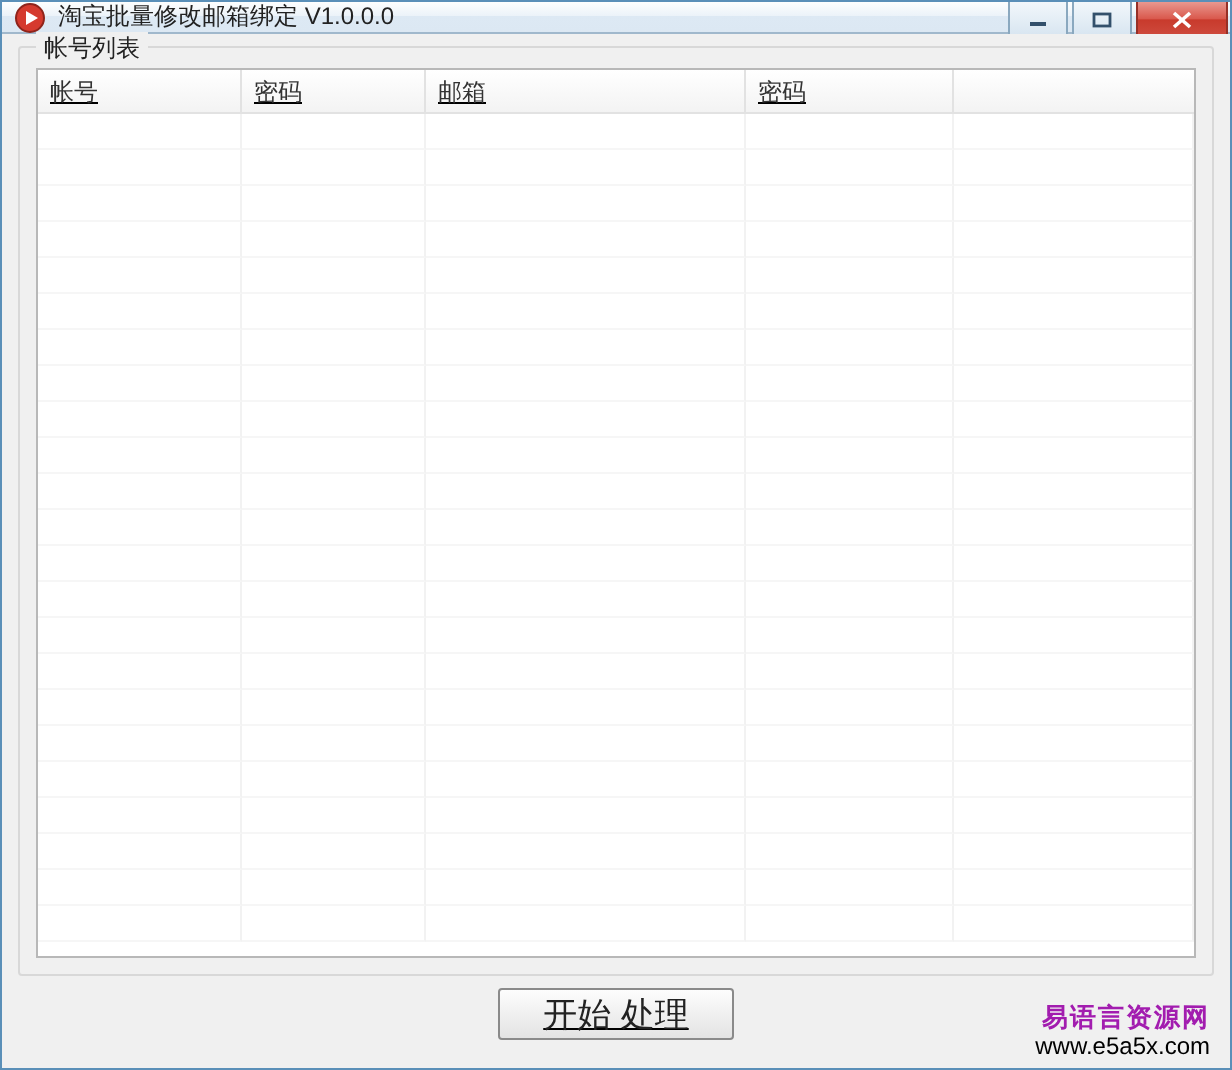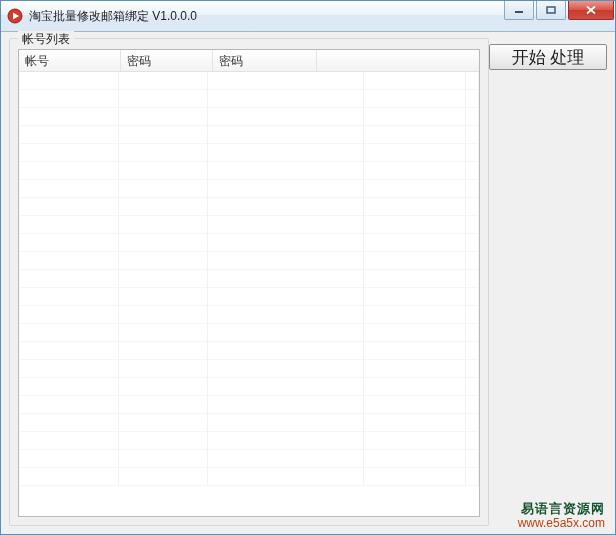--- a/index.html
+++ b/index.html
@@ -13,21 +13,21 @@
   }
   .window {
     width: 616px; height: 535px;
     border: 1px solid #5a8fb8;
     background: #f0f0f0;
     display: flex;
     flex-direction: column;
     box-shadow: 0 0 4px rgba(0,0,0,0.15);
   }
   .titlebar {
-    height: 31px;
+    height: 16px;
     background: linear-gradient(to bottom, #fdfefe 0%, #ecf3f9 45%, #dde9f4 46%, #dce8f3 100%);
     border-bottom: 1px solid #a0b8cc;
     display: flex;
     align-items: center;
     padding: 0 0 0 6px;
   }
   .titlebar .app-icon {
     width: 16px; height: 16px;
     margin-right: 6px;
     display: flex; align-items: center; justify-content: center;
@@ -57,22 +57,24 @@
     width: 46px;
     background: linear-gradient(to bottom, #e9988f 0%, #d9574b 48%, #c83a2c 49%, #cf4d40 100%);
     border-color: #963027;
     margin-right: 1px;
   }
   .win-btn svg { display: block; }
   .client {
     flex: 1;
     padding: 6px 8px 8px 8px;
     display: flex;
+    flex-direction: column;
     background: #f0f0f0;
     position: relative;
+    text-decoration: underline;
   }
   .groupbox {
     flex: 1;
     border: 1px solid #d8d8d8;
     border-radius: 2px;
     padding: 10px 8px 8px 8px;
     position: relative;
     background: #f0f0f0;
     display: flex;
   }
@@ -151,28 +153,28 @@
     font-family: inherit;
   }
   .watermark {
     position: absolute;
     right: 10px; bottom: 4px;
     text-align: right;
     line-height: 14px;
     pointer-events: none;
   }
   .watermark .wm-line1 {
-    color: #14532d;
+    color: #a21caf;
     font-size: 13px;
     font-weight: bold;
     letter-spacing: 1px;
     font-family: "KaiTi", "STKaiti", serif;
   }
   .watermark .wm-line2 {
-    color: #c2410c;
+    color: #000000;
     font-size: 12px;
     font-family: Tahoma, sans-serif;
     margin-left: 44px;
   }
 </style>
 </head>
 <body>
 
 <div class="window">
 
@@ -206,20 +208,21 @@
 
   <div class="client">
 
     <div class="groupbox">
       <span class="legend">帐号列表</span>
 
       <div class="listview">
         <div class="lv-header">
           <div class="lv-col-h c0">帐号</div>
           <div class="lv-col-h c1">密码</div>
+          <div class="lv-col-h c2">邮箱</div>
           <div class="lv-col-h c3">密码</div>
         </div>
         <div class="lv-body">
           <div class="lv-rows" id="lv-rows">
               <div class="lv-row">
                 <div class="lv-cell c0"></div>
                 <div class="lv-cell c1"></div>
                 <div class="lv-cell c2"></div>
                 <div class="lv-cell c3"></div>
                 <div class="lv-cell c4"></div>

